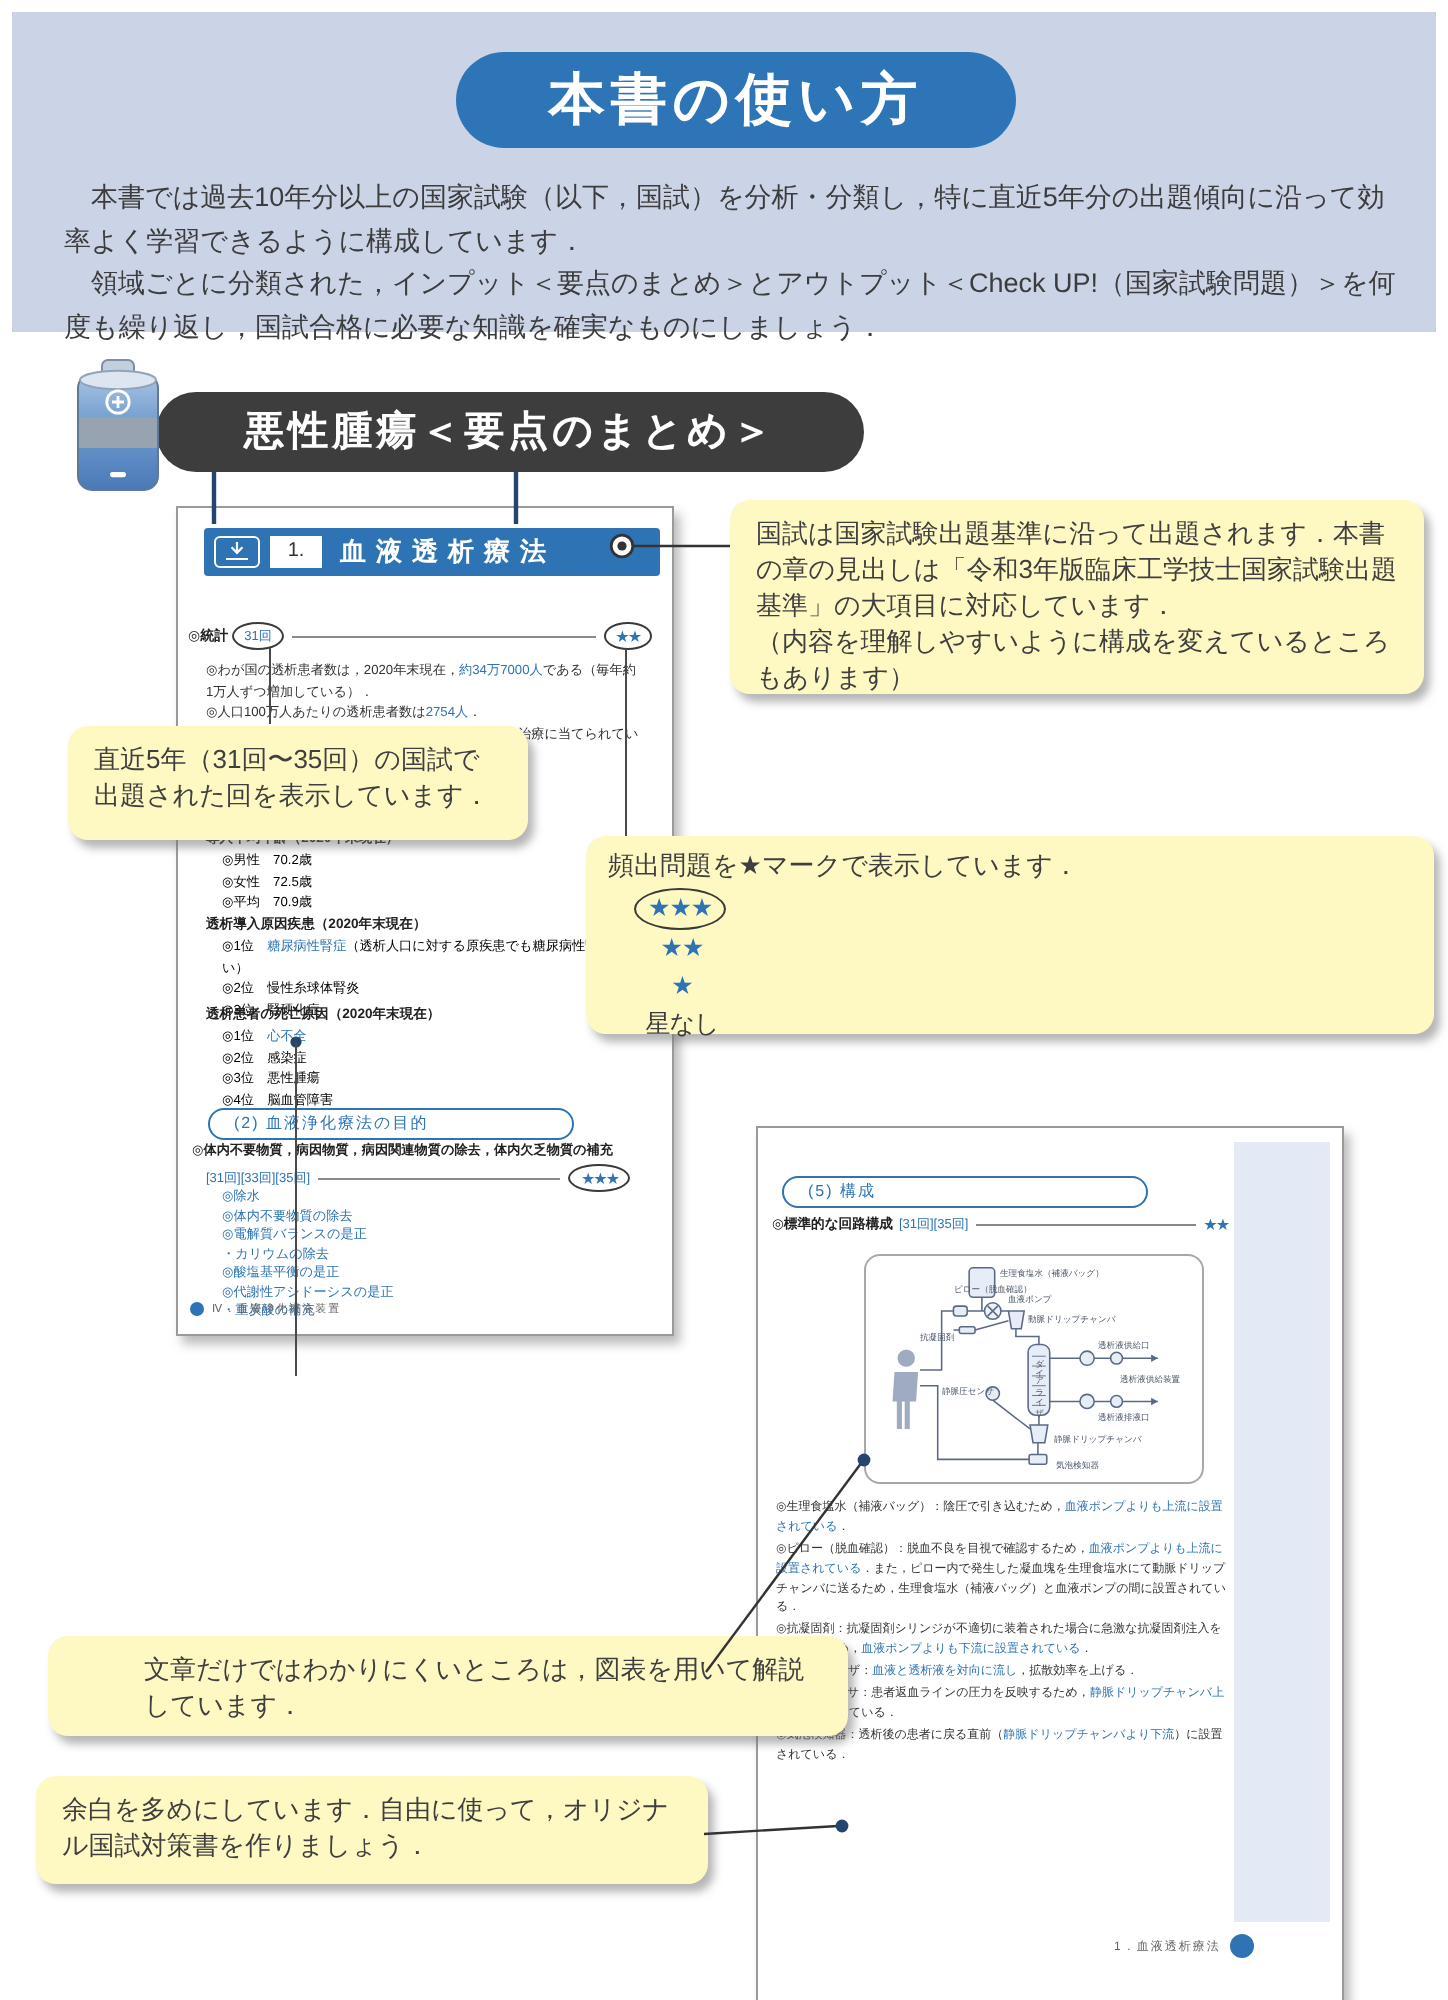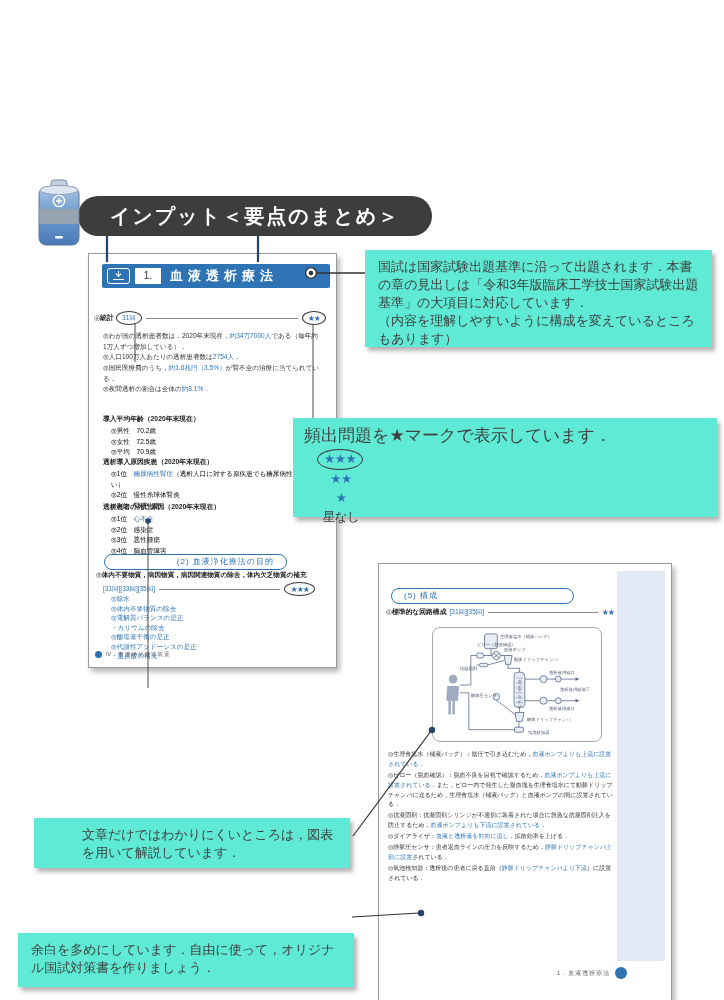--- a/index.html
+++ b/index.html
@@ -45,21 +45,21 @@
   .tinylist { position:absolute; color:#333; }
   .tline { white-space:normal; }
   .hl { color:#2e74b5; }
   .blk-h { font-size:6.8px; color:#222; font-weight:bold; margin-bottom:2px; }
 
   #stats-list { left:14px; top:77px; width:218px; font-size:6.6px; line-height:1.62; }
   #age-block, #cause-block, #death-block { position:absolute; left:14px; font-size:6.6px; }
   #age-block { top:160px; } #cause-block { top:203px; } #death-block { top:248px; }
   #age-block .tline, #cause-block .tline, #death-block .tline { padding-left:8px; line-height:1.6; }
 
-  #sec2-pill { top:300px; left:15px;text-align:right; }
+  #sec2-pill { top:300px; left:15px; }
   #sec2-lead { position:absolute; left:7px; top:317px; width:232px; font-size:6.6px; font-weight:bold; color:#222; }
   #sec2-row { left:14px; top:328px; width:212px; }
   #sec2-list { left:22px; top:340px; width:210px; font-size:6.6px; line-height:1.45; }
   .p-footer { position:absolute; display:flex; align-items:center; font-size:5.5px; color:#666; letter-spacing:1px; }
   #p1-footer { left:6px; top:397px; }
   .pnum-dot { width:7px; height:7px; border-radius:50%; background:#2e74b5; margin-right:4px; display:inline-block; }
 
   
   #p2-band { position:absolute; left:238px; top:7px; width:48px; height:390px; background:#e4e9f6; }
   #sec5-pill { top:24px; left:12px; }
@@ -67,64 +67,71 @@
   #sec5-row .slabel { font-size:6.8px; }
   #diagram-box { position:absolute; left:53px; top:63px; width:170px; height:115px; border:1px solid #a8a8a8; border-radius:8px; }
   .dlabel { position:absolute; font-size:4.3px; color:#4a5568; white-space:nowrap; line-height:1; }
   .dlabel.vert { writing-mode:vertical-rl; }
   #p2-list { left:9px; top:186px; width:225px; font-size:6px; line-height:1.65; }
   #p2-list .tline { margin-bottom:1px; }
   #p2-footer { left:178px; top:403px; font-size:6px; }
   #p2-footer .pnum-circle { width:12px; height:12px; border-radius:50%; background:#2e74b5; margin-left:5px; display:inline-block; }
 
   
-  .callout { position:absolute; background:#5eead4; border-radius:0; box-shadow:3px 4px 4px rgba(110,110,110,.5);
+  .callout { position:absolute; background:#fef9c3; border-radius:10px; box-shadow:3px 4px 4px rgba(110,110,110,.5);
              color:#3f3f3f; font-size:13px; line-height:1.38; padding:8px 13px; z-index:4; }
   #c1 { left:365px; top:250px; width:347px; height:97px; }
   #c2 { left:34px;  top:363px; width:230px; height:57px; }
   #c3 { left:293px; top:418px; width:424px; height:99px; padding:6px 11px; }
   #c4 { left:18px;  top:689px; width:336px; height:100px; }
-  #c5 { left:34px;  top:818px; width:316px; height:50px;padding-left:48px; }
-  #c6 { left:18px;  top:888px; width:336px; height:54px;margin-top:45px; }
-  .c3-title { font-size:17px; margin-bottom:2px; }
+  #c5 { left:24px;  top:818px; width:400px; height:50px;padding-left:48px; }
+  #c6 { left:18px;  top:888px; width:336px; height:54px; }
+  .c3-title { font-size:13px; margin-bottom:2px; }
   .lrow { display:flex; align-items:center; font-size:12.5px; line-height:19px; }
   .lmark { width:74px; text-align:center; color:#3c3c3c; flex:0 0 auto; letter-spacing:-0.5px; }
   .lmark.star { color:#2e74b5; }
   .lmark.oval { width:auto; margin:0 10px 0 13px; padding:0 6px; border:1.2px solid #3a3a3a; border-radius:50%; }
   .ldesc { color:#3c3c3c; white-space:nowrap; }
 
   
   .overlay { position:absolute; left:0; top:0; z-index:5; pointer-events:none; }
 </style>
 </head>
 <body>
 
 <div class="canvas">
 
+  <div class="top-band">
+    <div class="title-pill">本書の使い方</div>
+    <div class="intro-wrap">
+      <p>　本書では過去10年分以上の国家試験（以下，国試）を分析・分類し，特に直近5年分の出題傾向に沿って効率よく学習できるように構成しています．</p>
+      <p>　領域ごとに分類された，インプット＜要点のまとめ＞とアウトプット＜Check UP!（国家試験問題）＞を何度も繰り返し，国試合格に必要な知識を確実なものにしましょう．</p>
+    </div>
+  </div>
 
   <div class="battery">
     <svg width="58" height="68" viewBox="0 0 58 68">
       <defs>
         <linearGradient id="bgrad" x1="0" y1="0" x2="0" y2="1">
           <stop offset="0" stop-color="#a9c4e4"></stop>
             <stop offset="0.45" stop-color="#6e9bcd"></stop>
           <stop offset="1" stop-color="#4a79b8"></stop>
         </linearGradient>
       </defs>
       <rect x="21" y="1" width="16" height="9" rx="3" fill="#c3cfdd" stroke="#7d8fa5"></rect>
       <rect x="9" y="8" width="40" height="58" rx="7" fill="url(#bgrad)" stroke="#5f7archive" stroke-width="0"></rect>
       <rect x="9" y="8" width="40" height="58" rx="7" fill="none" stroke="#5f7899"></rect>
       <rect x="9.5" y="30" width="39" height="15" fill="#97a3b1"></rect>
       <ellipse cx="29" cy="11" rx="19" ry="4.6" fill="#dde6f0" stroke="#8fa3bb"></ellipse>
       <circle cx="29" cy="22" r="5.6" fill="none" stroke="#fff" stroke-width="1.4"></circle>
       <path d="M29,19 v6 M26,22 h6" stroke="#fff" stroke-width="1.4"></path>
       <rect x="25" y="57" width="8" height="2.6" rx="1.3" fill="#fff"></rect>
     </svg>
   </div>
-  <div class="dark-pill">インプット＜要点のまとめ＞</div>
+  <div class="dark-pill">悪性腫瘍＜要点のまとめ＞</div>
 
   <div class="mock page1">
     <div class="chap-header">
       <span class="chap-icon">
         <svg width="17" height="12" viewBox="0 0 17 12">
           <path d="M8.5,1 v4.5 M5.8,3.6 l2.7,2.9 2.7,-2.9 M3,9.5 h11" stroke="#fff" stroke-width="1.1" fill="none"></path>
         </svg>
       </span>
       <span class="chap-no">1.</span>
       <span class="chap-title">血液透析療法</span>
@@ -271,20 +278,23 @@
       <span>1．血液透析療法</span>
       <span class="pnum-circle"></span>
     </div>
   </div>
 
   <div class="callout" id="c1">
     <p>国試は国家試験出題基準に沿って出題されます．本書の章の見出しは「令和3年版臨床工学技士国家試験出題基準」の大項目に対応しています．</p>
     <p>（内容を理解しやすいように構成を変えているところもあります）</p>
   </div>
 
+  <div class="callout" id="c2">
+    <p>直近5年（31回〜35回）の国試で出題された回を表示しています．</p>
+  </div>
 
   <div class="callout" id="c3">
     <div class="c3-title">頻出問題を★マークで表示しています．</div>
     <div id="legend-rows">
         <div class="lrow">
           <span class="lmark star oval">★★★</span>
         </div>
         <div class="lrow">
           <span class="lmark star">★★</span>
         </div>

